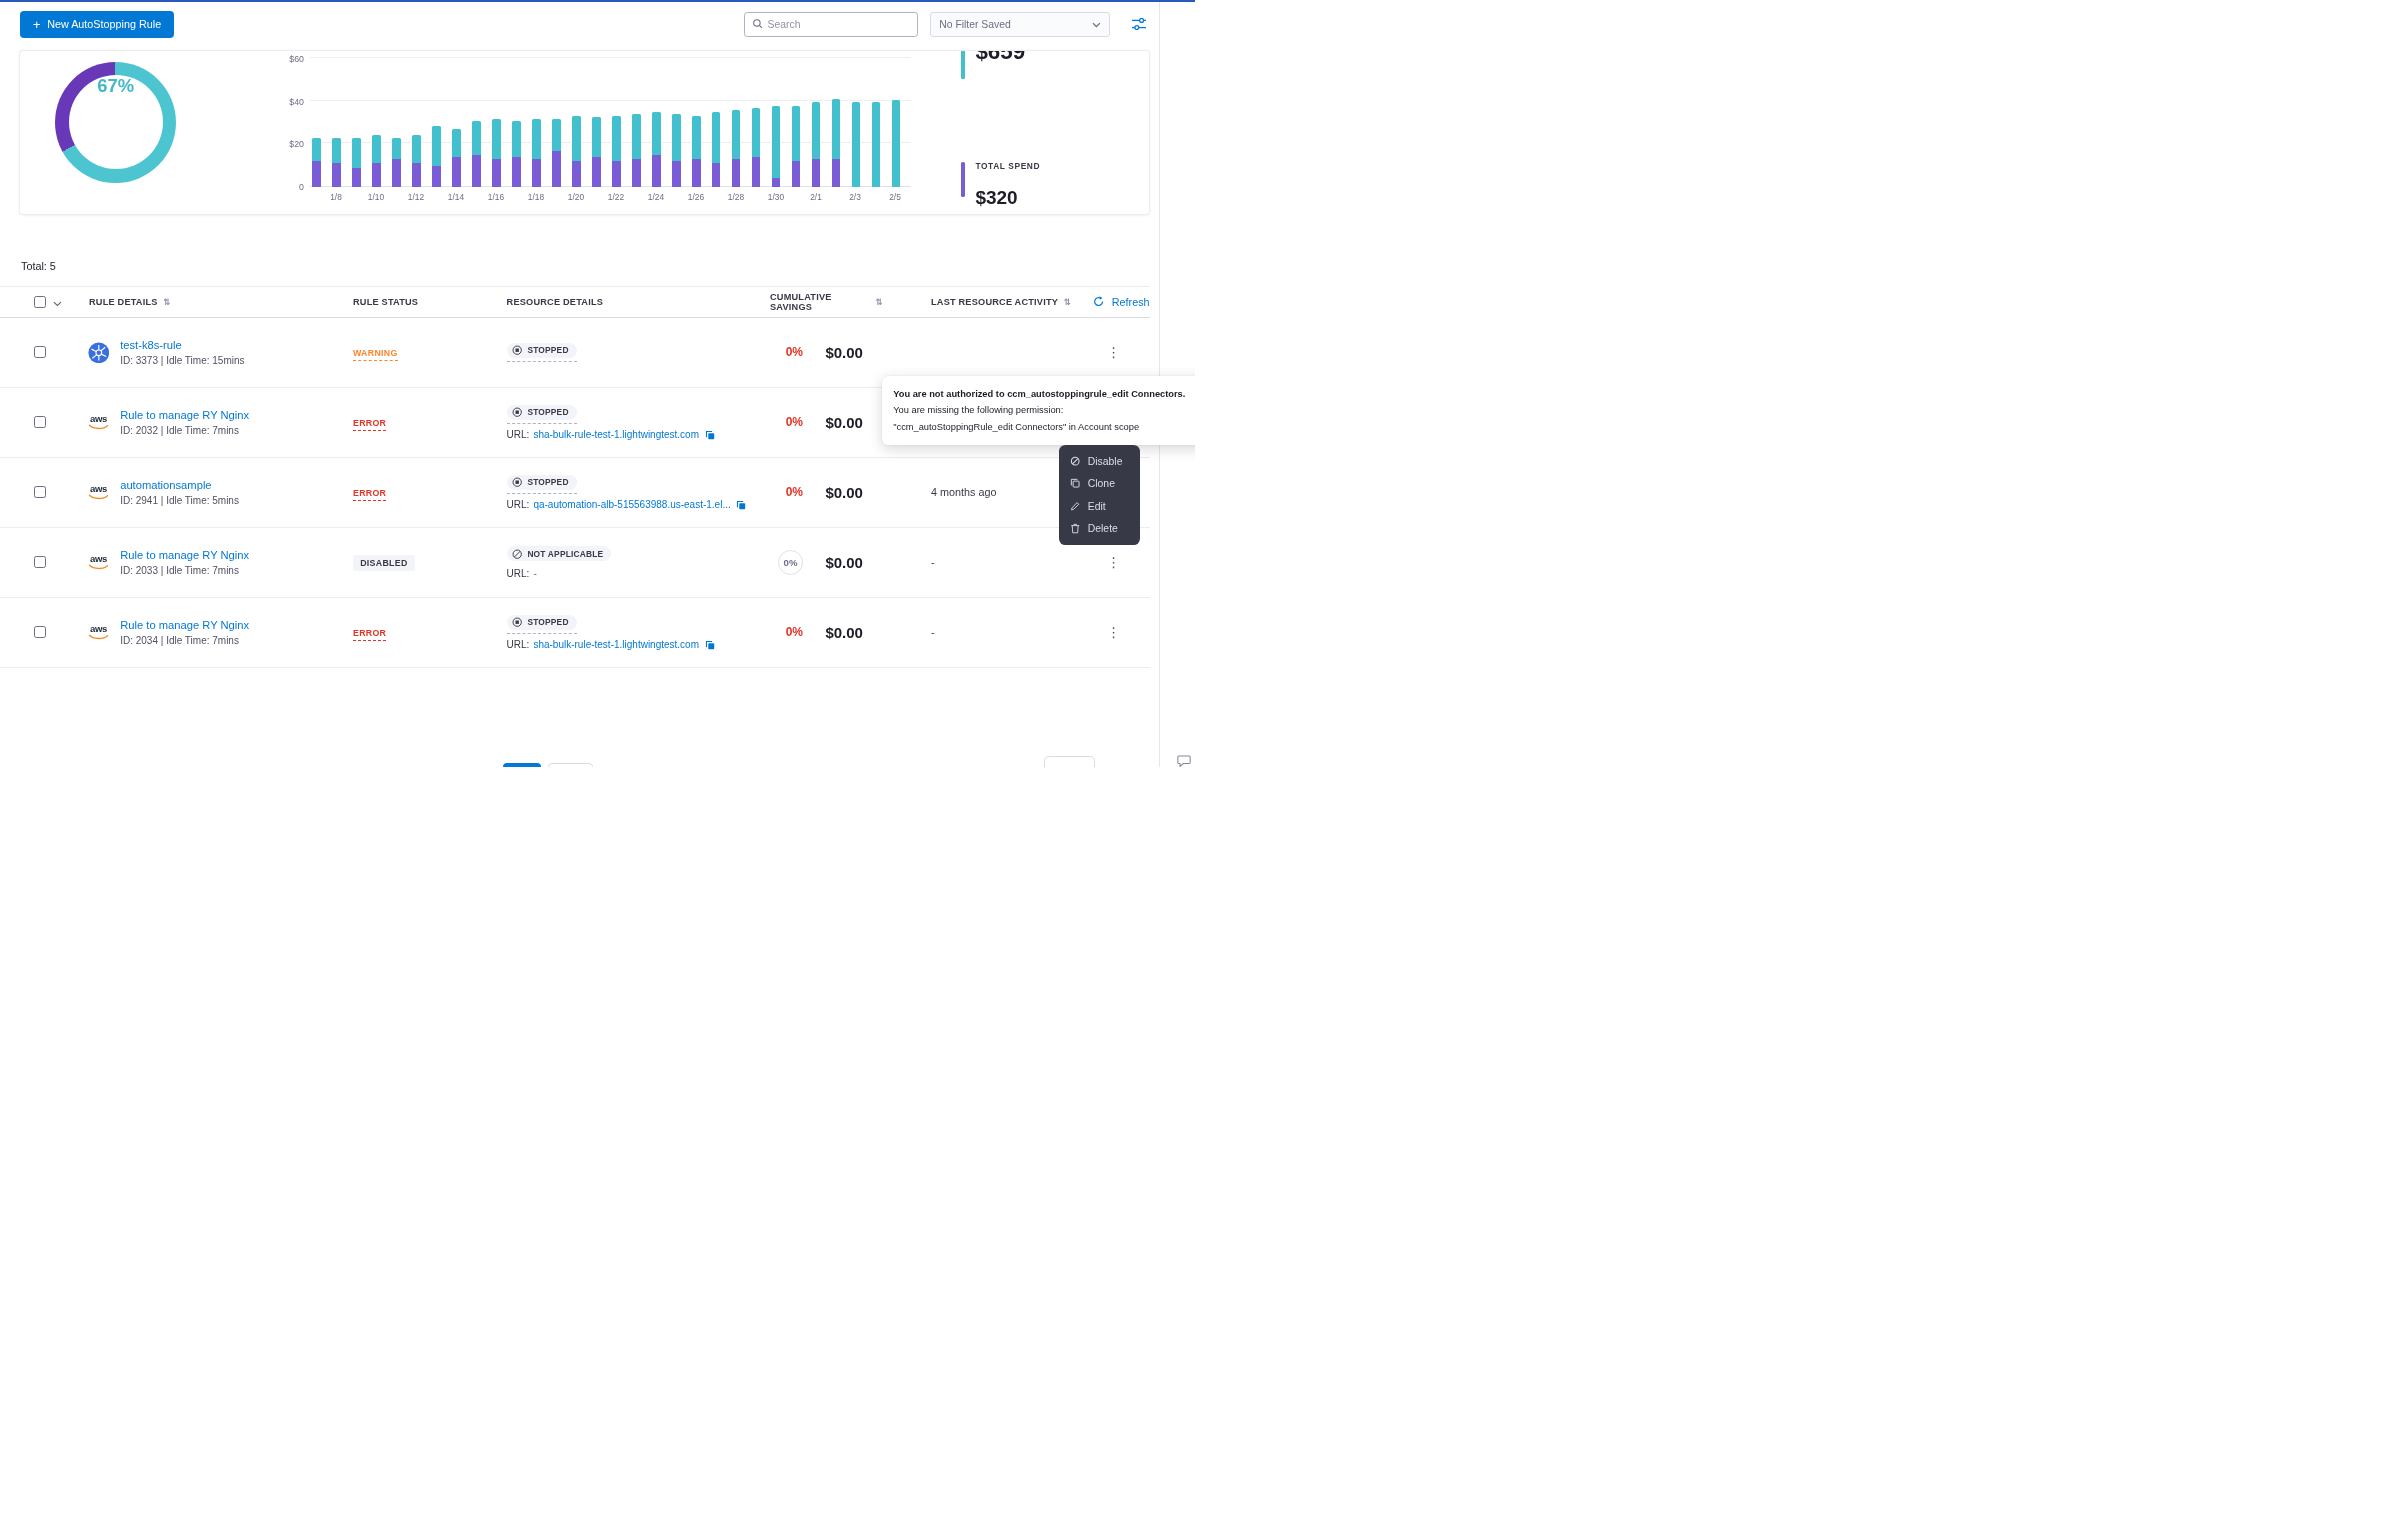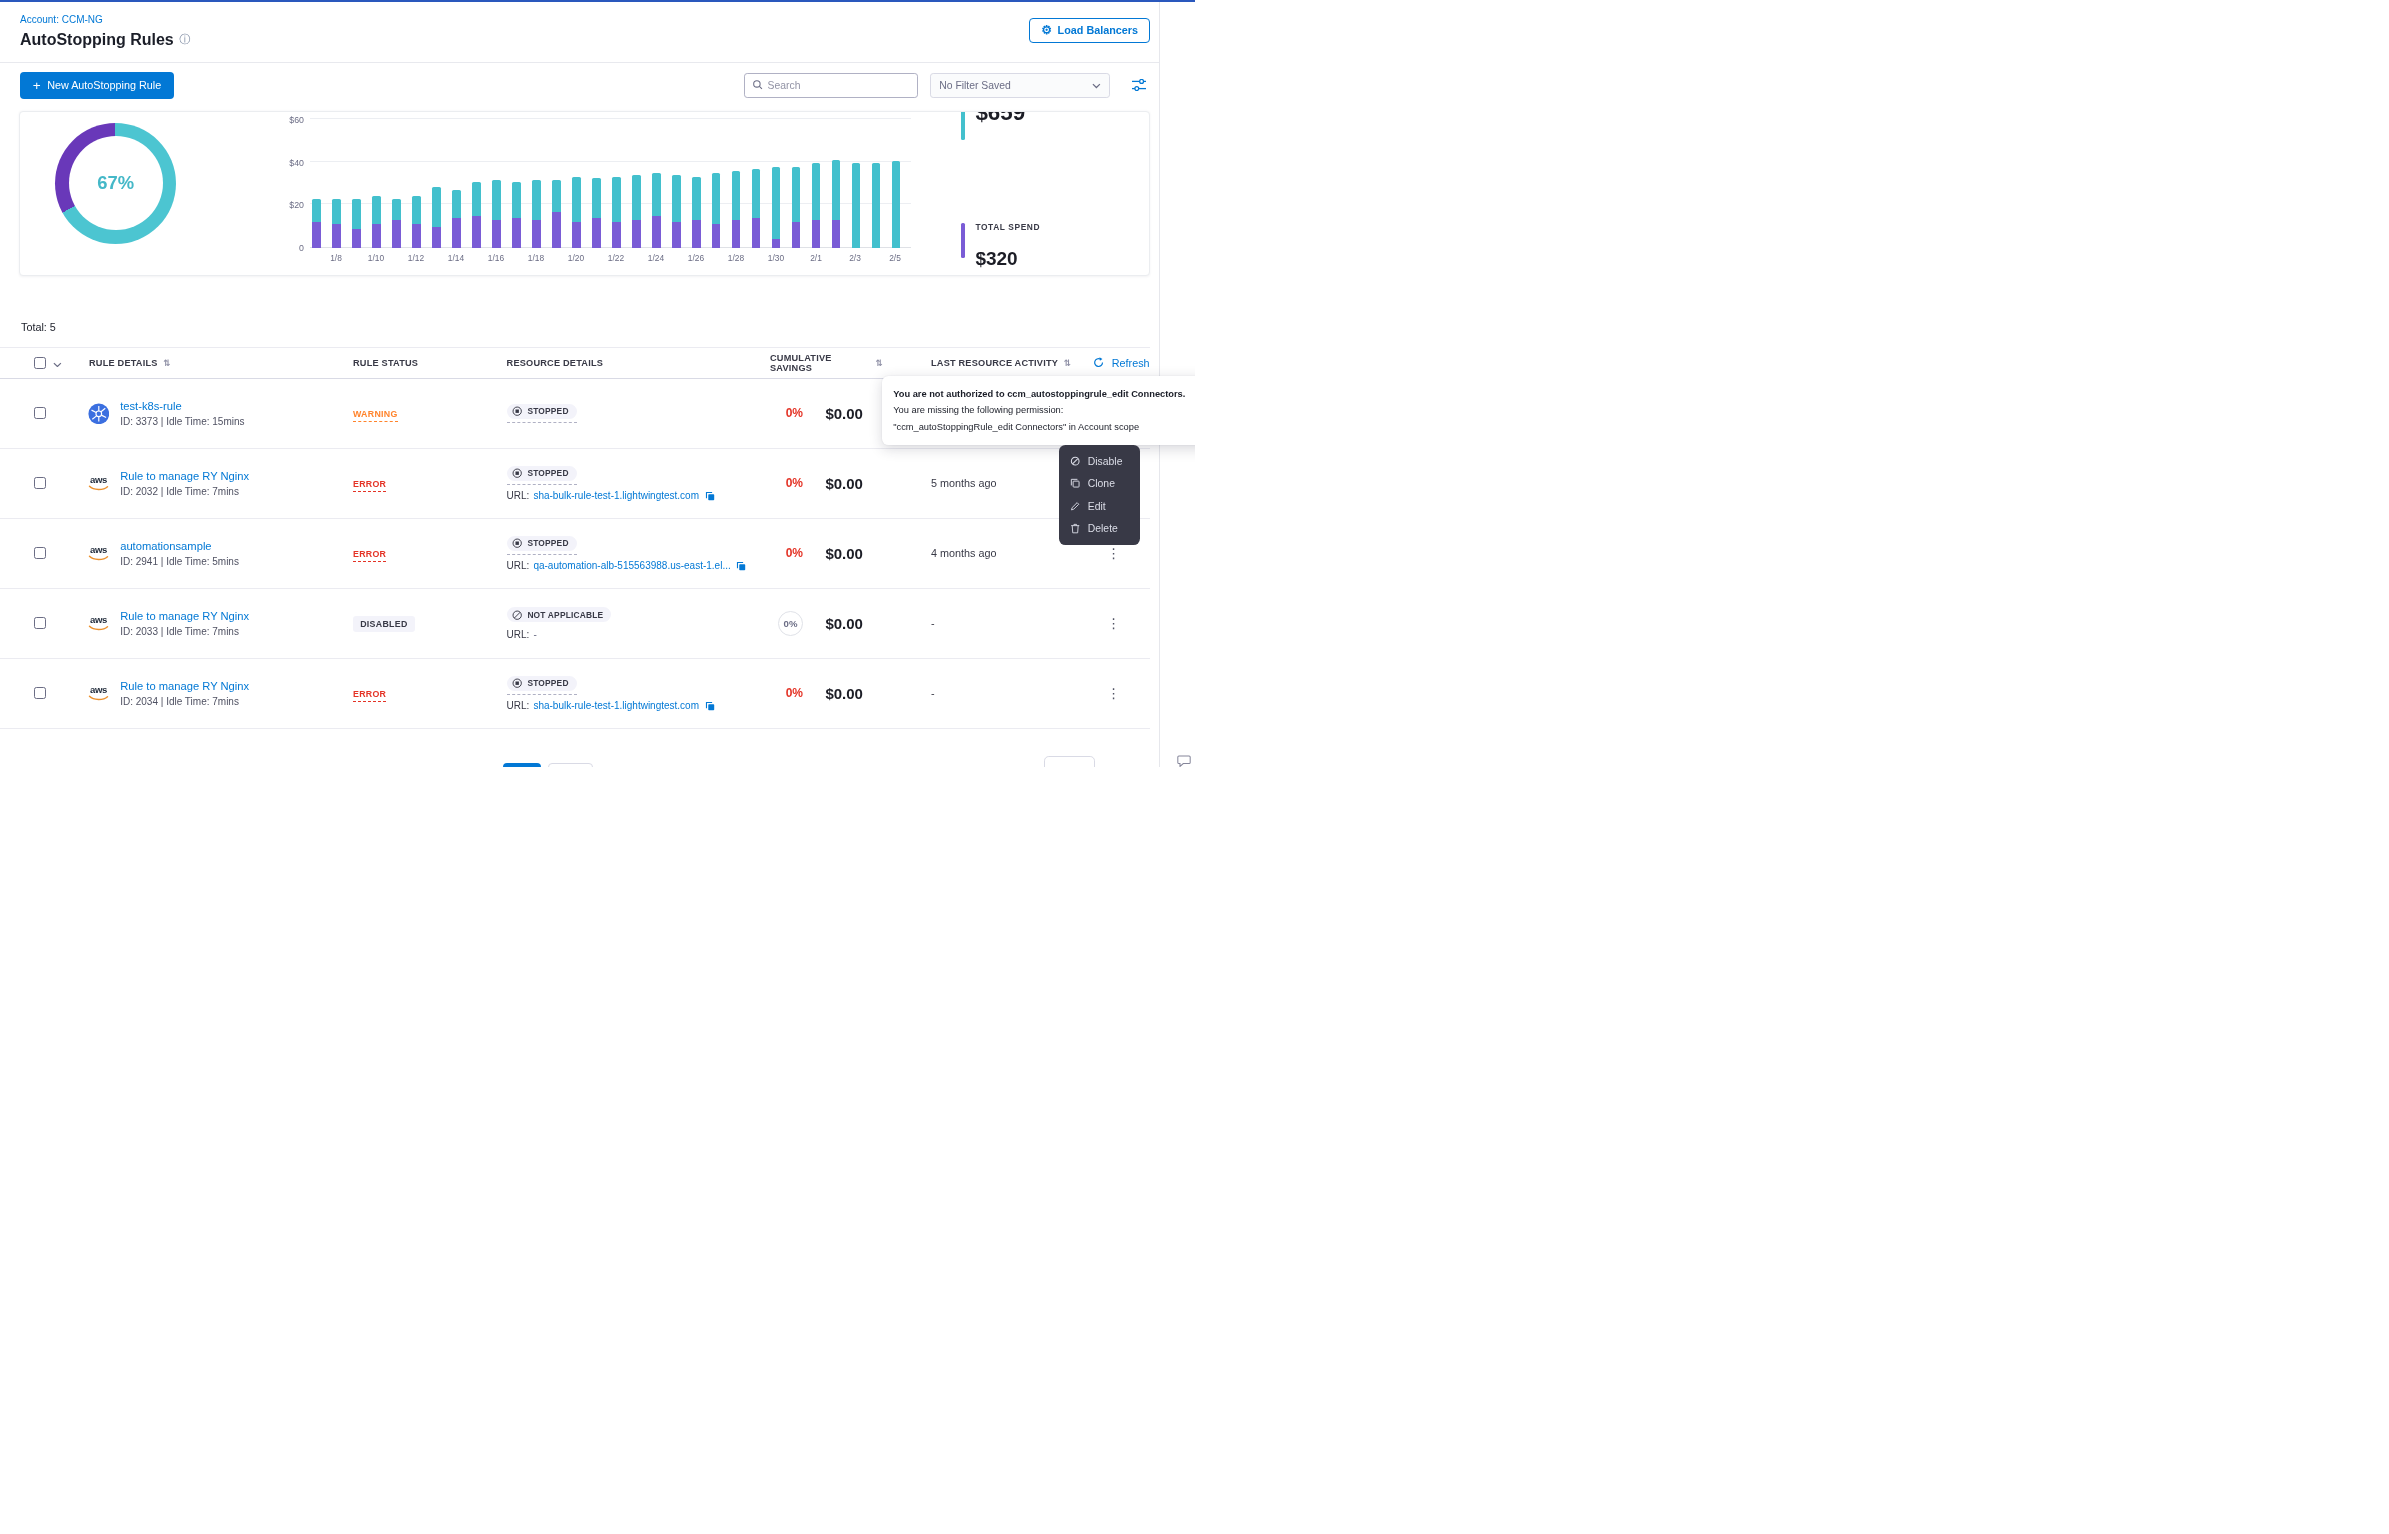--- a/index.html
+++ b/index.html
@@ -33,21 +33,21 @@
   .filter-dd { margin-left:12px; width:180px; height:25px; background:#fafbfc; border:0.8px solid #d9dae5;
     border-radius:3.2px; display:flex; align-items:center; justify-content:space-between;
     padding:0 8px; font-size:10.4px; color:#6b6d85; cursor:pointer; }
   .sliders { margin-left:21.6px; cursor:pointer; display:flex; align-items:center; }
 
   
   .card { margin:3.2px 8.8px 0 19px; height:165px; border:0.8px solid #ebedf0; border-radius:4px;
     box-shadow:0 0.8px 2.4px rgba(40,41,61,.06); position:relative; overflow:hidden; background:#fff; }
   .donut { position:absolute; left:35px; top:11.2px; width:121px; height:121px; border-radius:50%; }
   .donut-hole { position:absolute; left:13.6px; top:13.6px; width:94px; height:94px; border-radius:50%;
-    background:#fff; display:flex; align-items:center; justify-content:center; }
+    background:#fff; display:flex; justify-content:center; }
   .donut-hole span { color:#45b8c8; font-size:18.4px; font-weight:700; }
 
   .plot { position:absolute; left:240px; top:8px; width:663px; height:152px; }
   .gridwrap { position:absolute; left:50px; top:0; width:601px; height:128px; border-bottom:0.8px solid #dfe1e6; }
   .gline { position:absolute; left:0; width:100%; height:0.8px; background:#eceef2; }
   .ylab { position:absolute; left:0; width:44px; text-align:right; font-size:8.8px; color:#6b6d85; }
   .bars { position:absolute; left:52px; top:0; height:128px; display:flex; align-items:flex-end; gap:11.2px; }
   .bar { width:8.8px; display:flex; flex-direction:column; justify-content:flex-end; }
   .seg.top { border-radius:1.6px 1.6px 0 0; }
   .xlabels { position:absolute; left:52px; top:133px; width:599px; height:14.4px; }
@@ -128,33 +128,20 @@
     border:0.8px solid #d9dae5; border-radius:4.8px; z-index:5; }
   .chat { position:absolute; left:1176px; top:753px; z-index:6; cursor:pointer; }
 </style>
 </head>
 <body>
 
 <div class="page">
   <div class="topline"></div>
   <div class="main">
 
-    <div class="hdr">
-      <div>
-        <a class="acct">Account: CCM-NG</a>
-        <div class="title-row">
-          <span class="page-title">AutoStopping Rules</span>
-          <span class="info-i">ⓘ</span>
-        </div>
-      </div>
-      <button class="lb-btn">
-        <span class="gear">⚙</span>
-        <span>Load Balancers</span>
-      </button>
-    </div>
 
     <div class="toolbar">
       <button class="new-btn">
         <span class="plus">+</span>
         <span>New AutoStopping Rule</span>
       </button>
       <div class="search-box">
         <span>
           <svg width="11.2" height="11.2" viewBox="0 0 16 16">
               <circle cx="7" cy="7" r="4.6" fill="none" stroke="#6b6d85" stroke-width="1.5"></circle>

